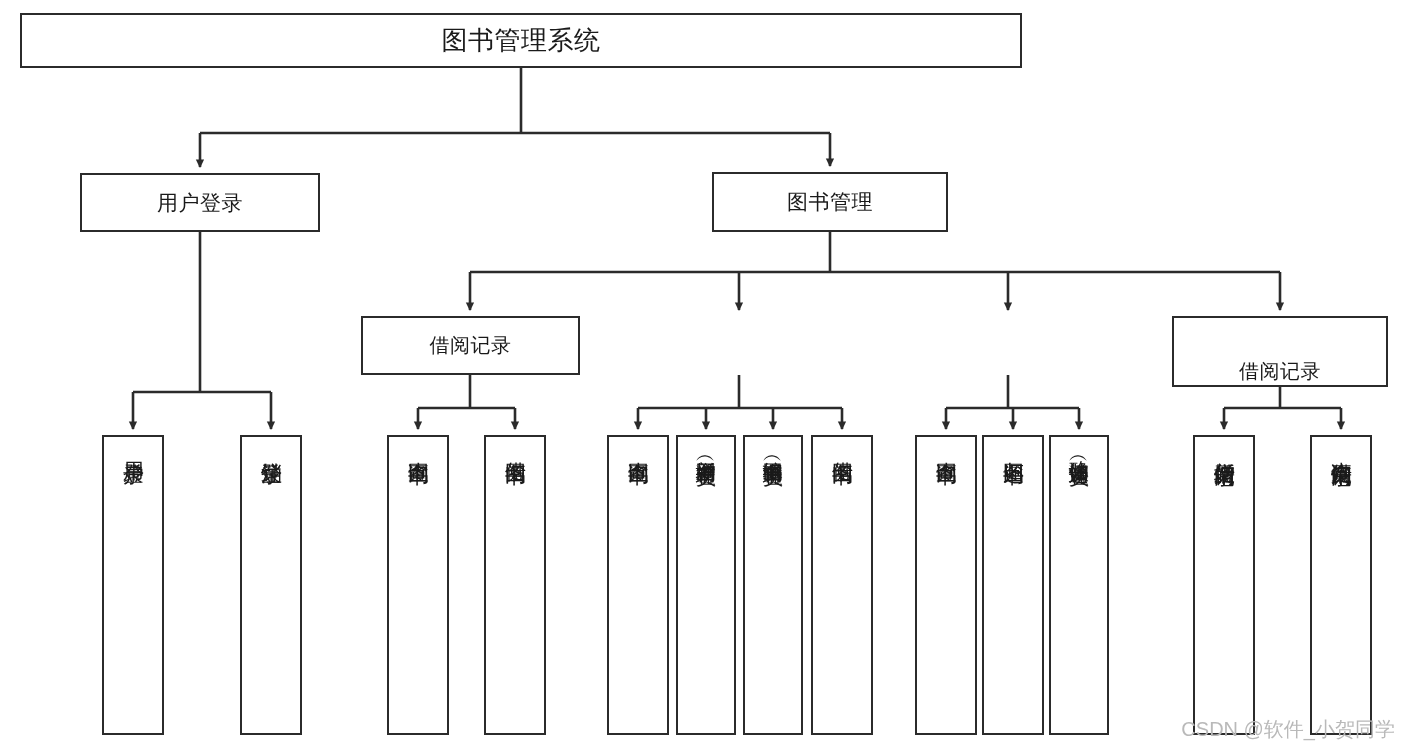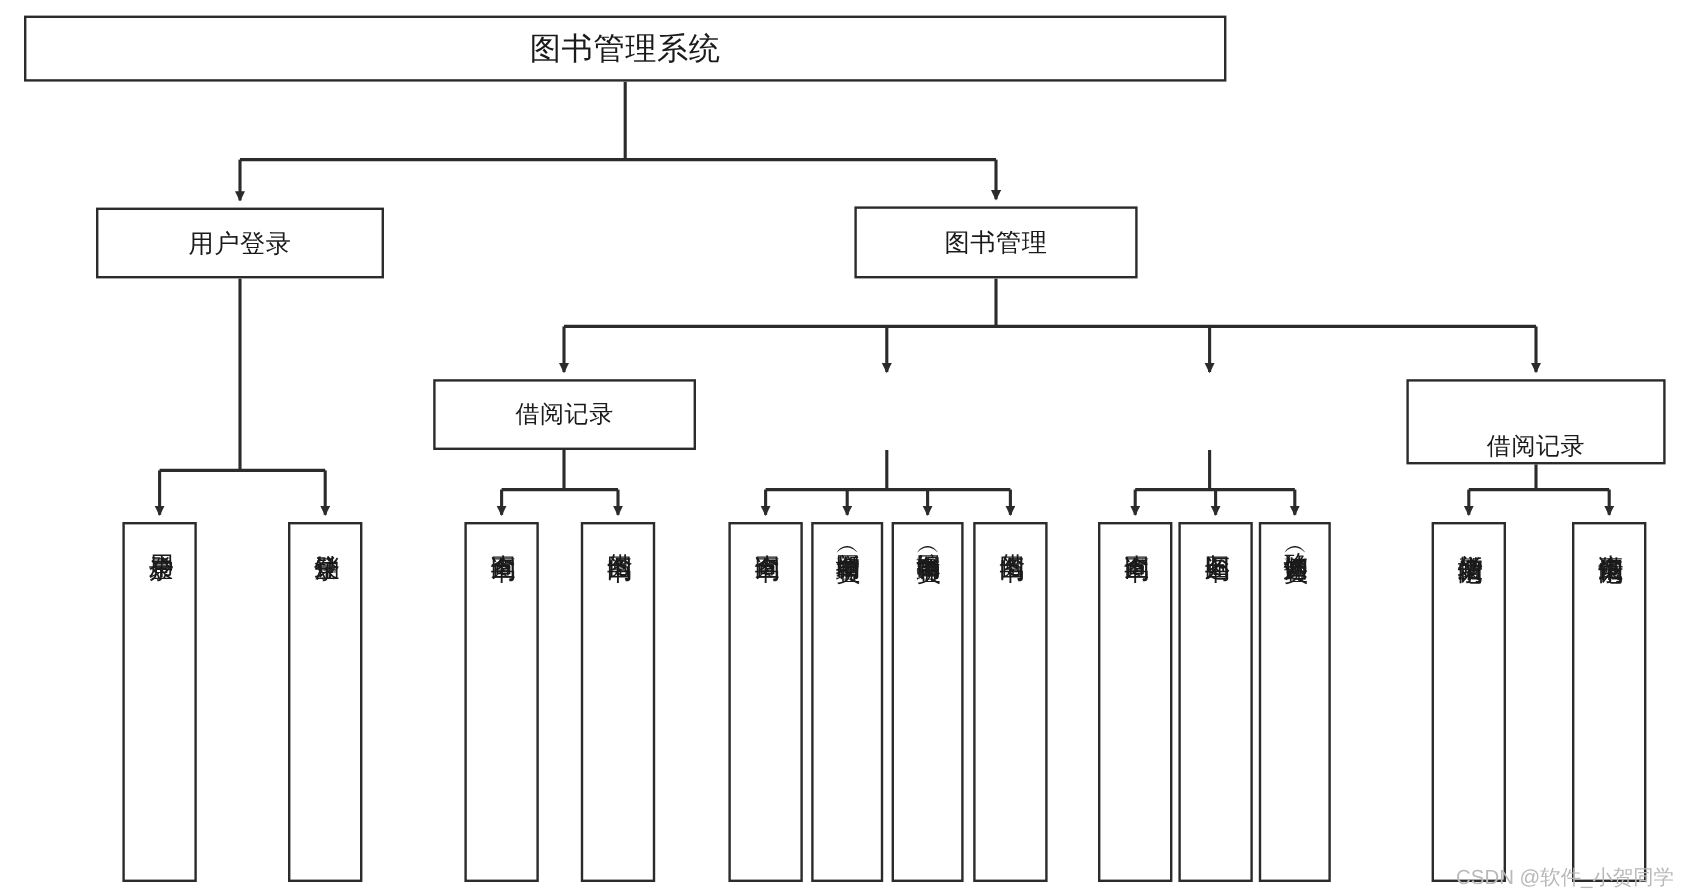--- a/index.html
+++ b/index.html
@@ -56,21 +56,21 @@
     white-space: nowrap;
   }
   .leaf.tall-text .label {
     font-size: 20px;
     line-height: 1.12;
   }
   #watermark {
     position: absolute;
     right: 10px;
     bottom: 4px;
-    font-size: 17px;
+    font-size: 20px;
     color: #b9b9b9;
     font-family: "Liberation Sans", "DejaVu Sans", sans-serif;
     white-space: nowrap;
     pointer-events: none;
   }
 </style>
 </head>
 <body>
 
 <div id="stage">

